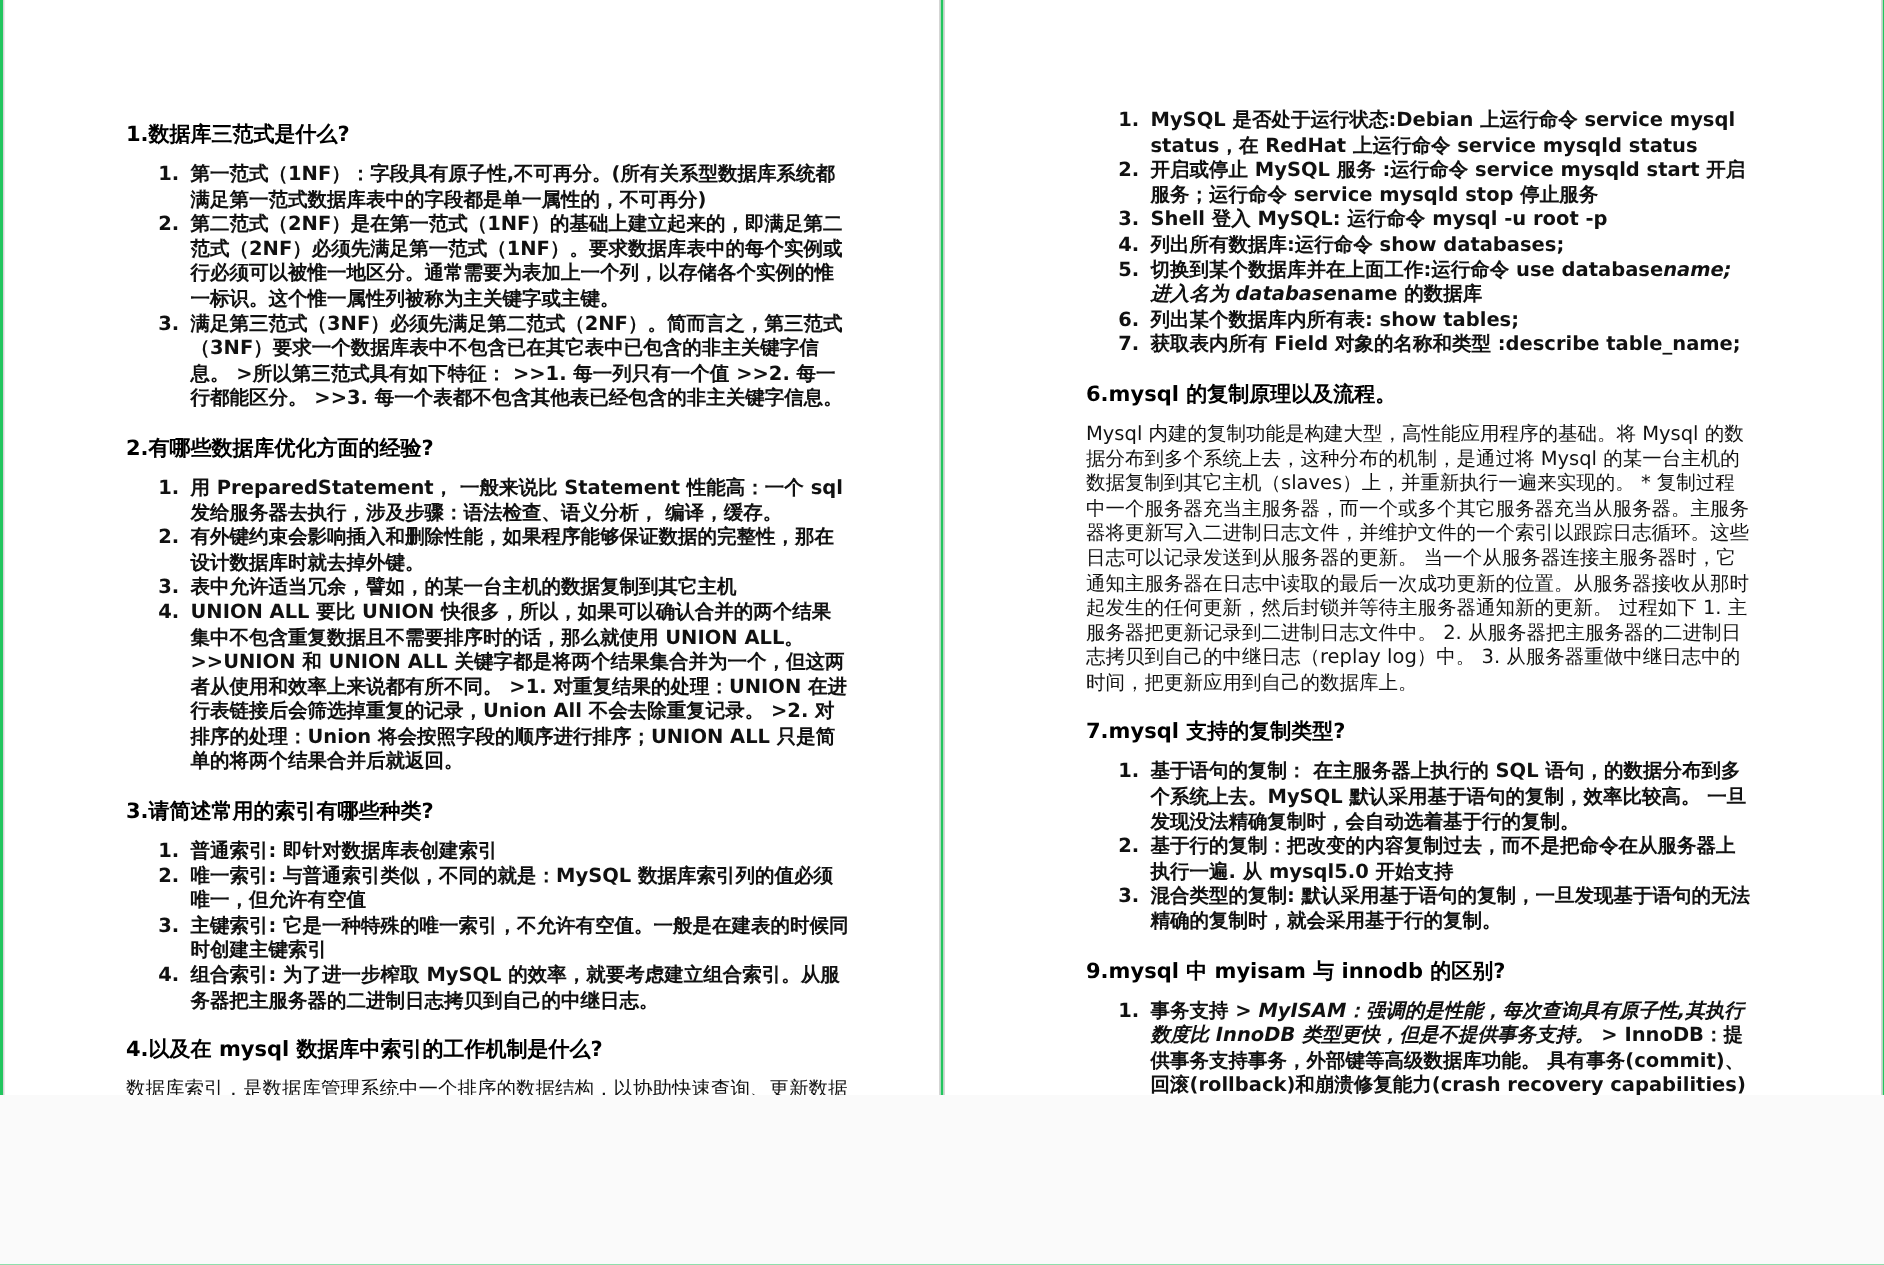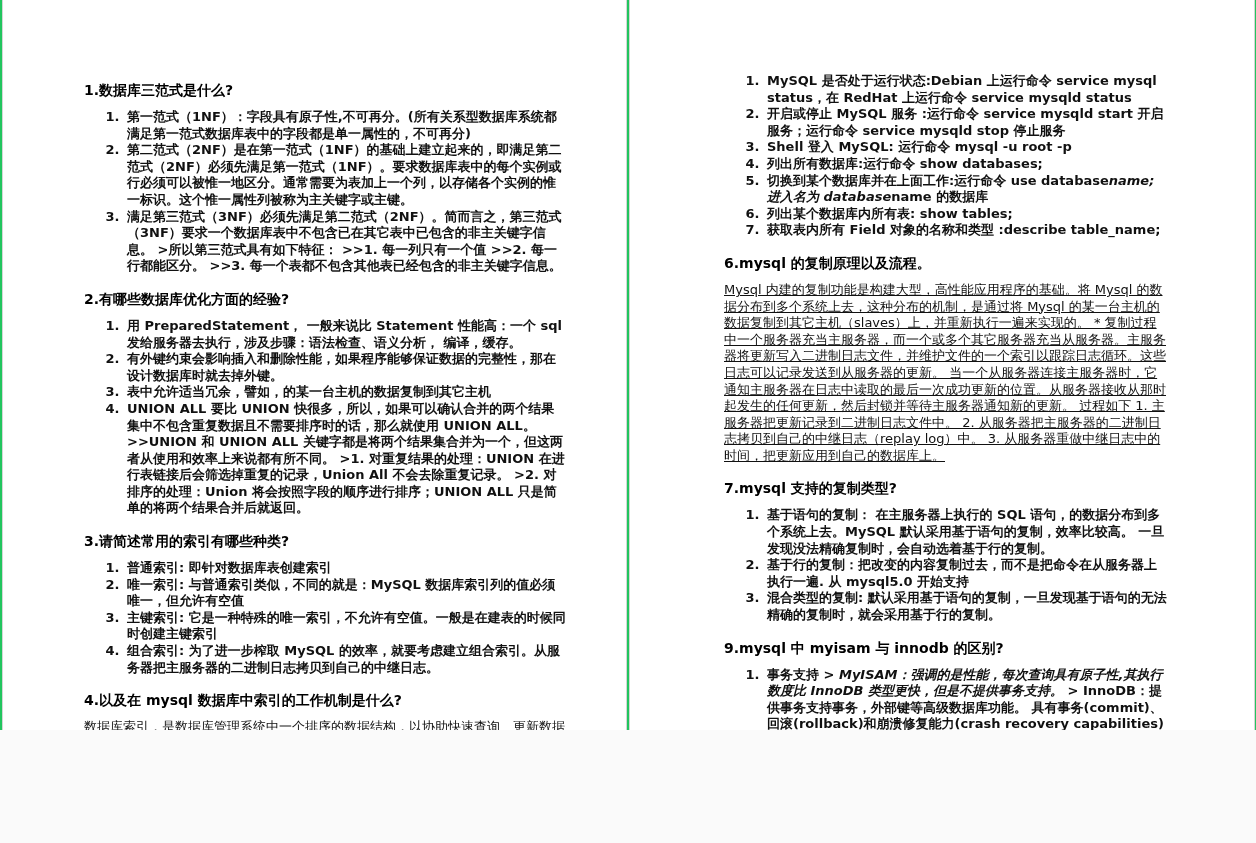--- a/index.html
+++ b/index.html
@@ -42,21 +42,20 @@
     margin: 10px 0 0 0;
     padding-left: 40px;
   }
   .num-list li {
     padding-left: 3px;
     margin: 0;
     font-weight: bold;
   }
   .para {
     margin: 10px 0 0 0;
-    text-decoration: underline;
   }
   .it { font-style: italic; }
 
   .watermark {
     position: absolute;
     right: 20px;
     bottom: 2px;
     font-size: 40px;
     line-height: 46px;
     white-space: nowrap;

